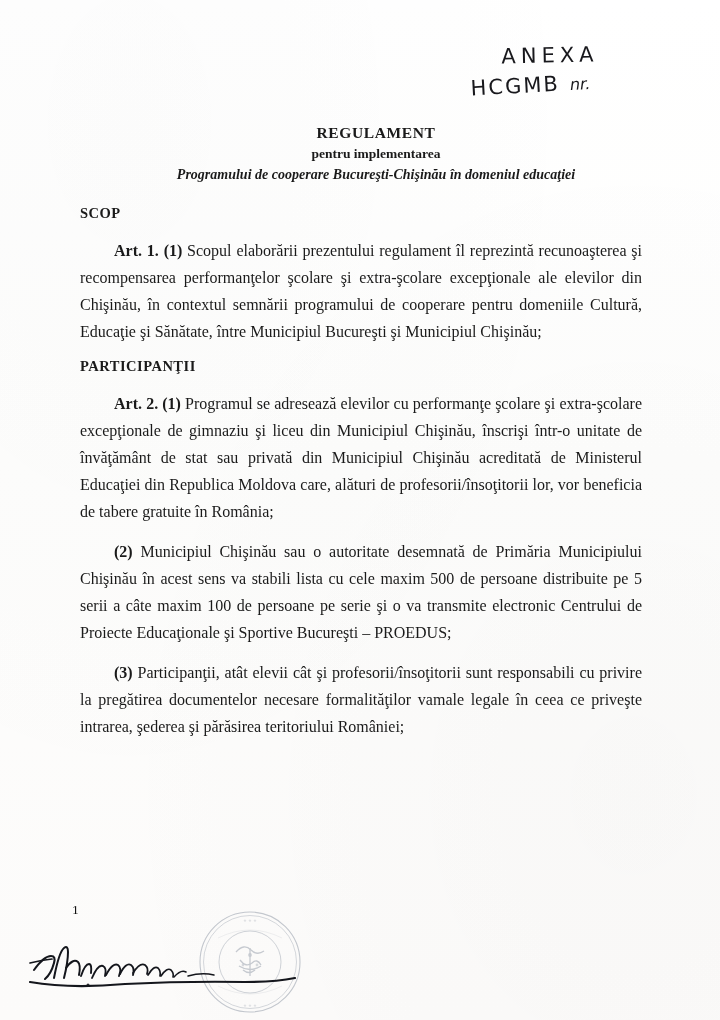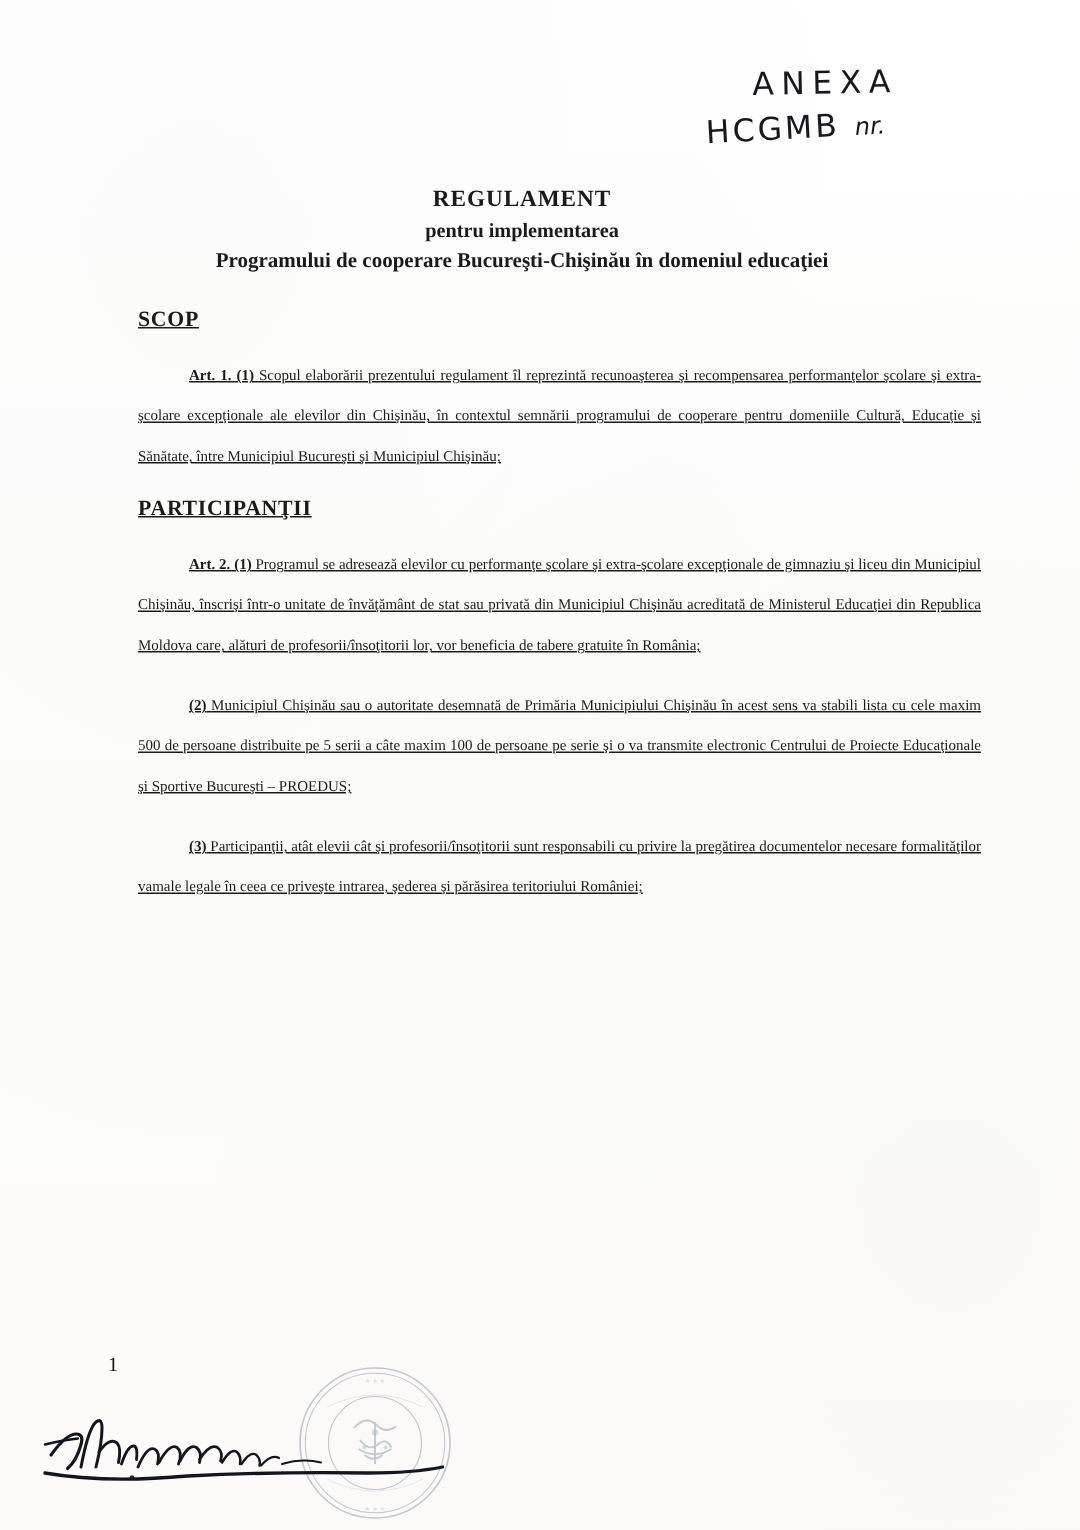--- a/index.html
+++ b/index.html
@@ -59,60 +59,60 @@
     font-size: 16px;
     letter-spacing: 0px;
     font-style: italic;
     margin-left: 10px;
   }
 
   
   .title-block {
     position: absolute;
     top: 124px;
-    left: 68px;
+    left: 96px;
     width: 560px;
     text-align: center;
   }
   .doc-title {
     font-weight: bold;
     font-size: 15.5px;
     letter-spacing: 0.6px;
   }
   .doc-subtitle1 {
     font-weight: bold;
     font-size: 13.5px;
     margin-top: 4px;
   }
   .doc-subtitle2 {
+    font-style: italic;
     font-weight: bold;
     font-size: 14px;
     margin-top: 5px;
   }
 
   
   .body-area {
     position: absolute;
     top: 205px;
-    left: 92px;
+    left: 80px;
     width: 562px;
-    text-decoration: underline;
   }
   .section-heading {
     font-weight: bold;
     font-size: 14.5px;
     letter-spacing: 0.5px;
     margin-top: 0;
     margin-bottom: 15px;
   }
   .section-heading.spaced {
   }
   .para {
     text-align: justify;
-    font-size: 10px;
+    font-size: 16px;
     line-height: 27px;
     margin: 0 0 13px 0;
     text-indent: 34px;
   }
   .para .lead {
     font-weight: bold;
   }
 
   
   .page-number {

